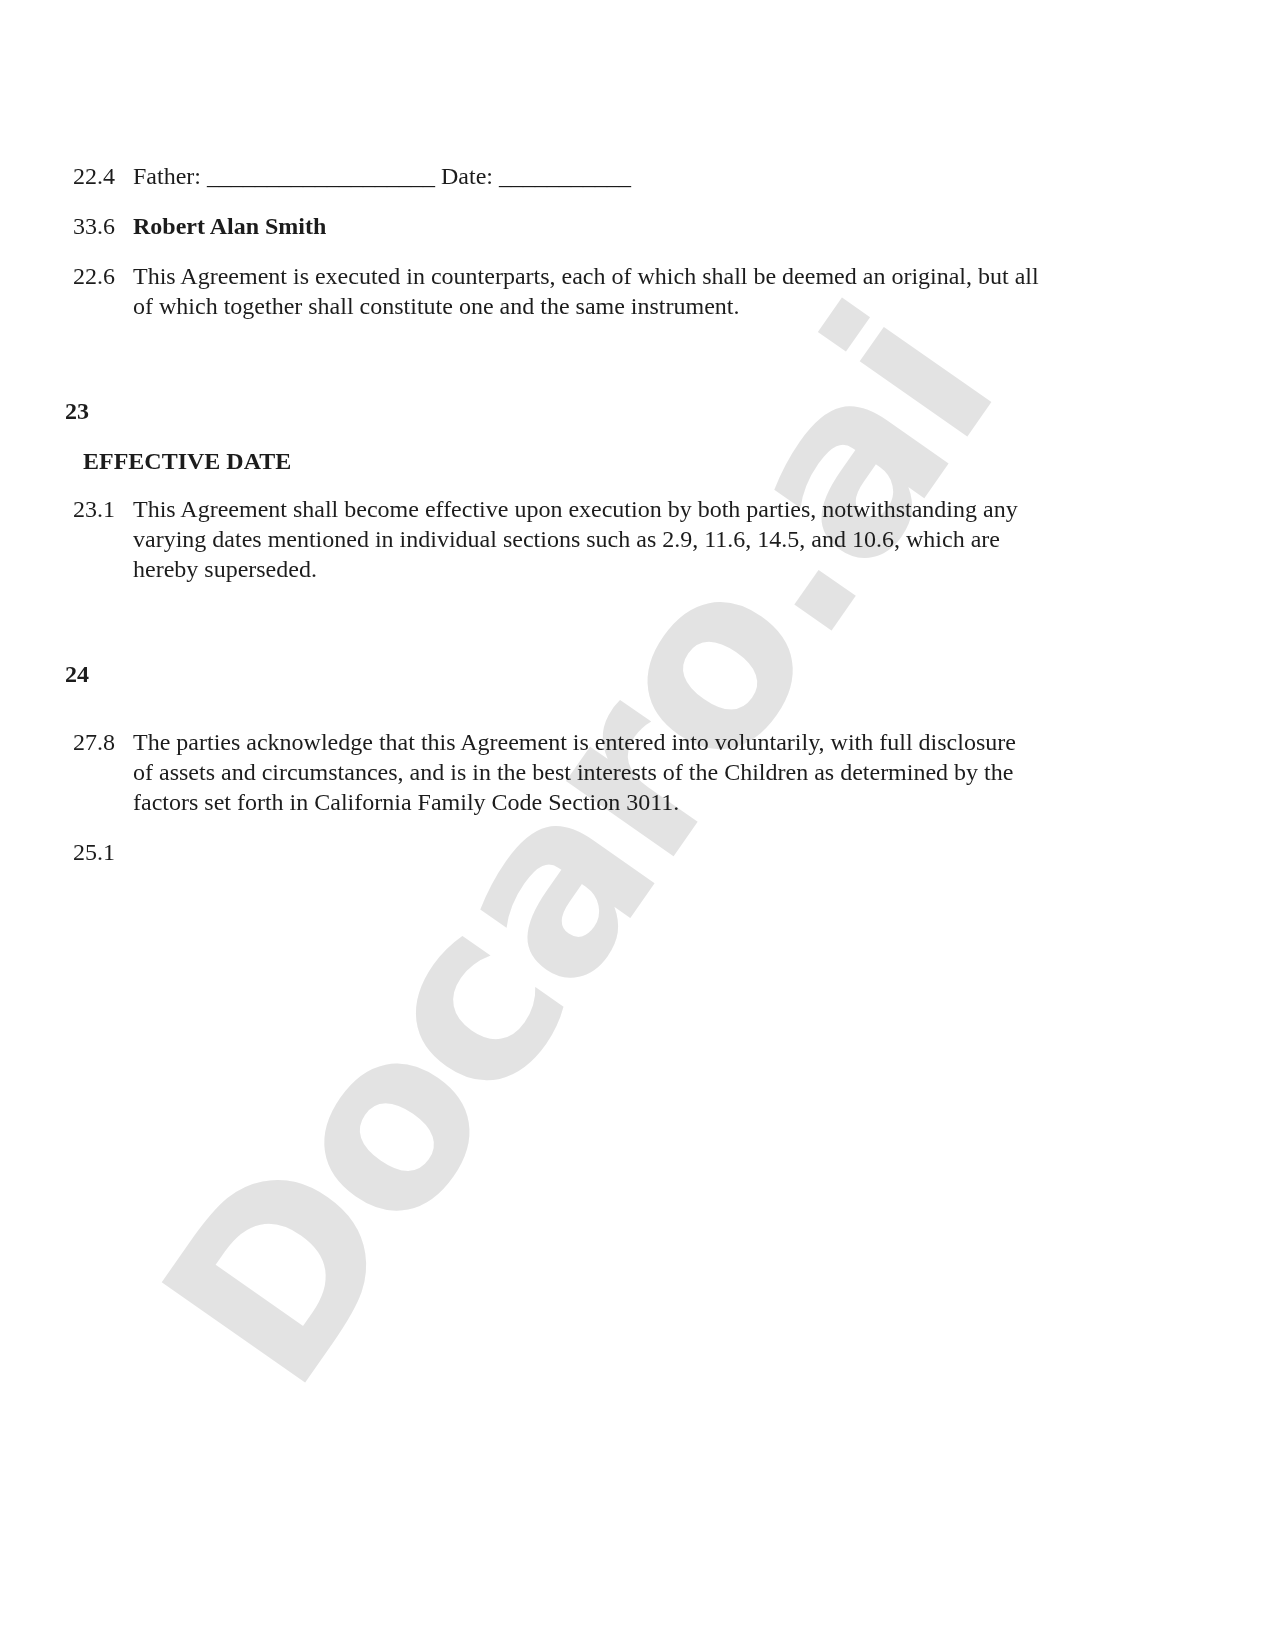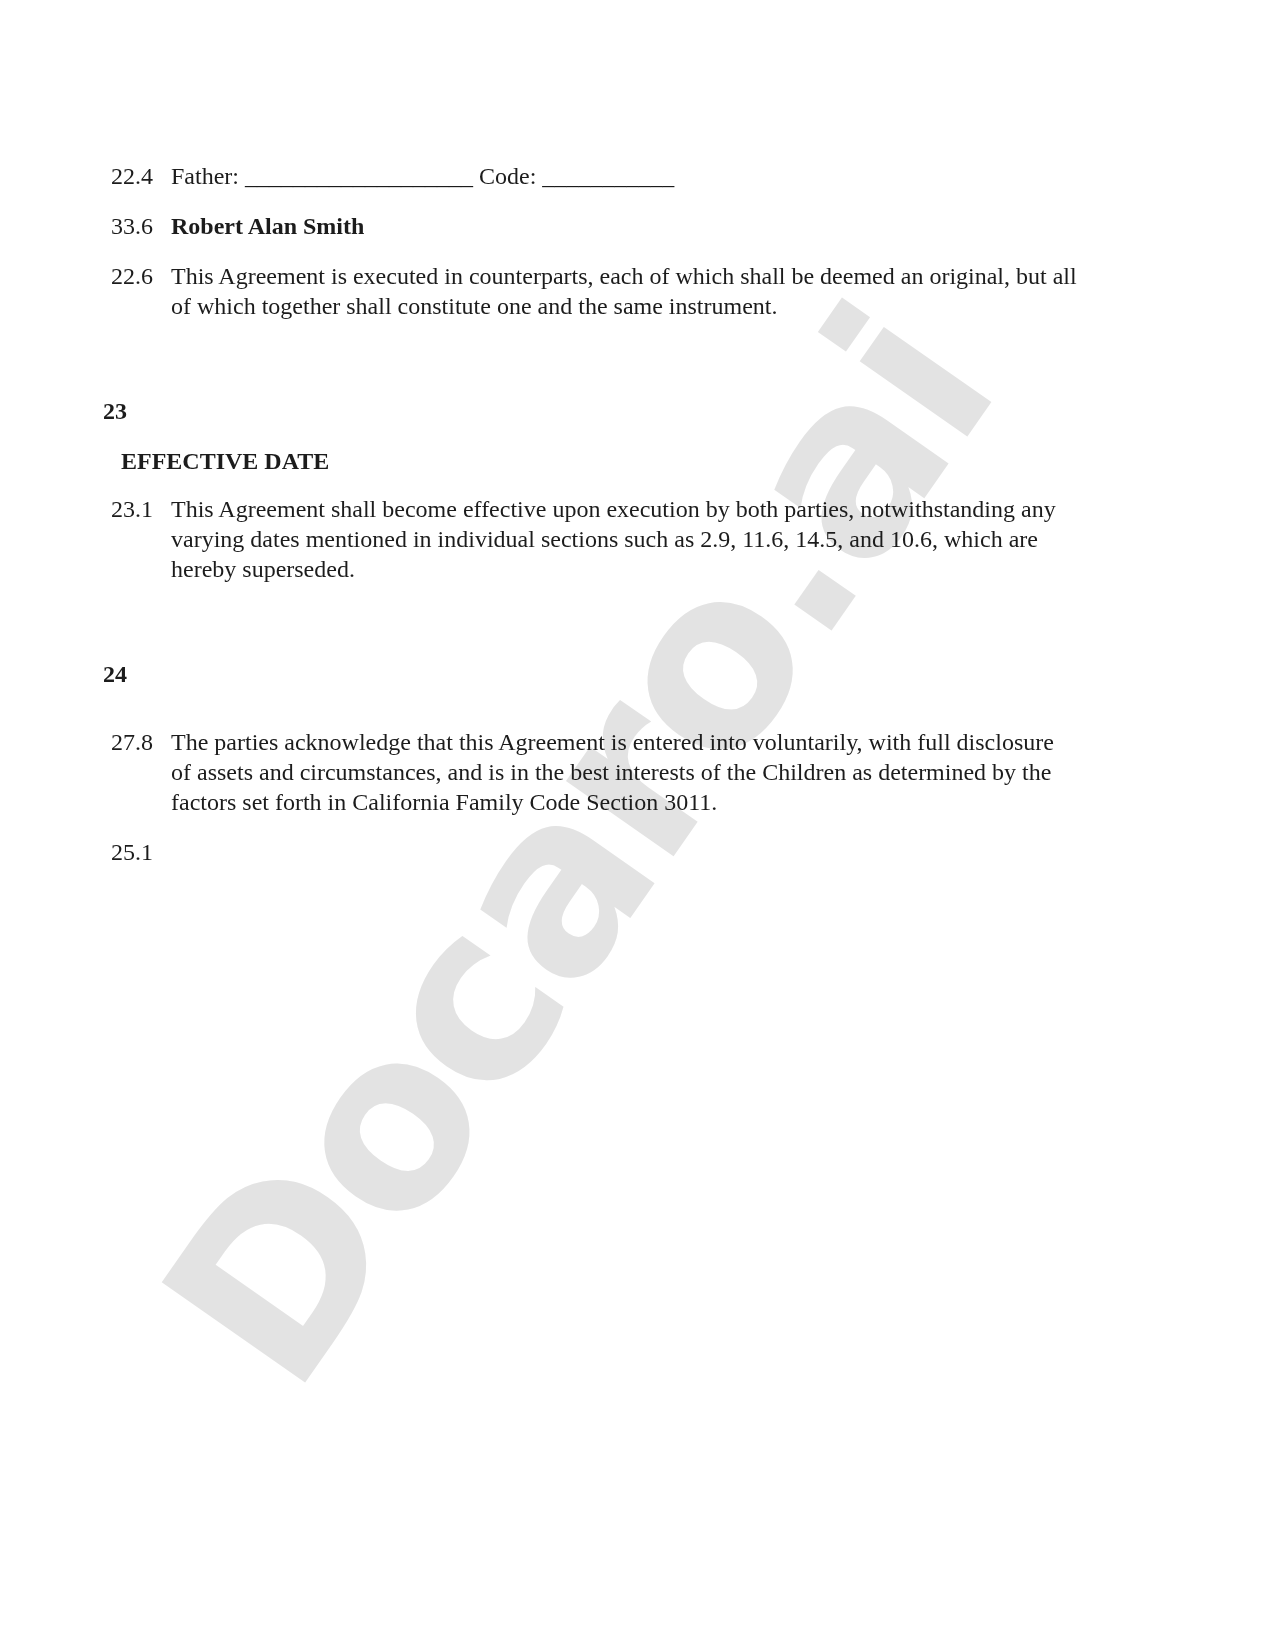--- a/index.html
+++ b/index.html
@@ -29,21 +29,21 @@
     z-index: 0;
     white-space: nowrap;
     user-select: none;
   }
   .content {
     position: absolute;
     left: 0;
     top: 0;
     right: 0;
     bottom: 0;
-    padding: 161px 135px 0 103px;
+    padding: 161px 135px 0 65px;
     z-index: 1;
     font-family: Liberation Serif, serif;
   }
   .row {
     display: flex;
     align-items: flex-start;
     margin-bottom: 20px;
     font-size: 24px;
     line-height: 30px;
   }
@@ -77,21 +77,21 @@
   <div class="watermark">Docaro.ai</div>
 
   <div class="content">
 
     <div class="row">
       <div class="num">22.4</div>
       <div class="body">
         <span class="line">
           <span>Father:</span>
           <span>___________________</span>
-          <span>Code:</span>
+          <span>Date:</span>
           <span>___________</span>
         </span>
       </div>
     </div>
 
     <div class="row">
       <div class="num">33.6</div>
       <div class="body bold">
         <span class="line">Robert Alan Smith</span>
       </div>

